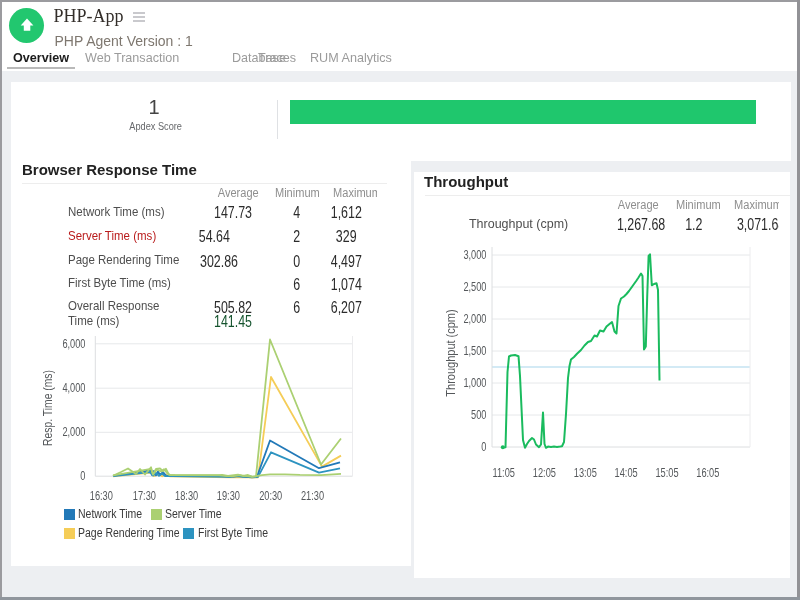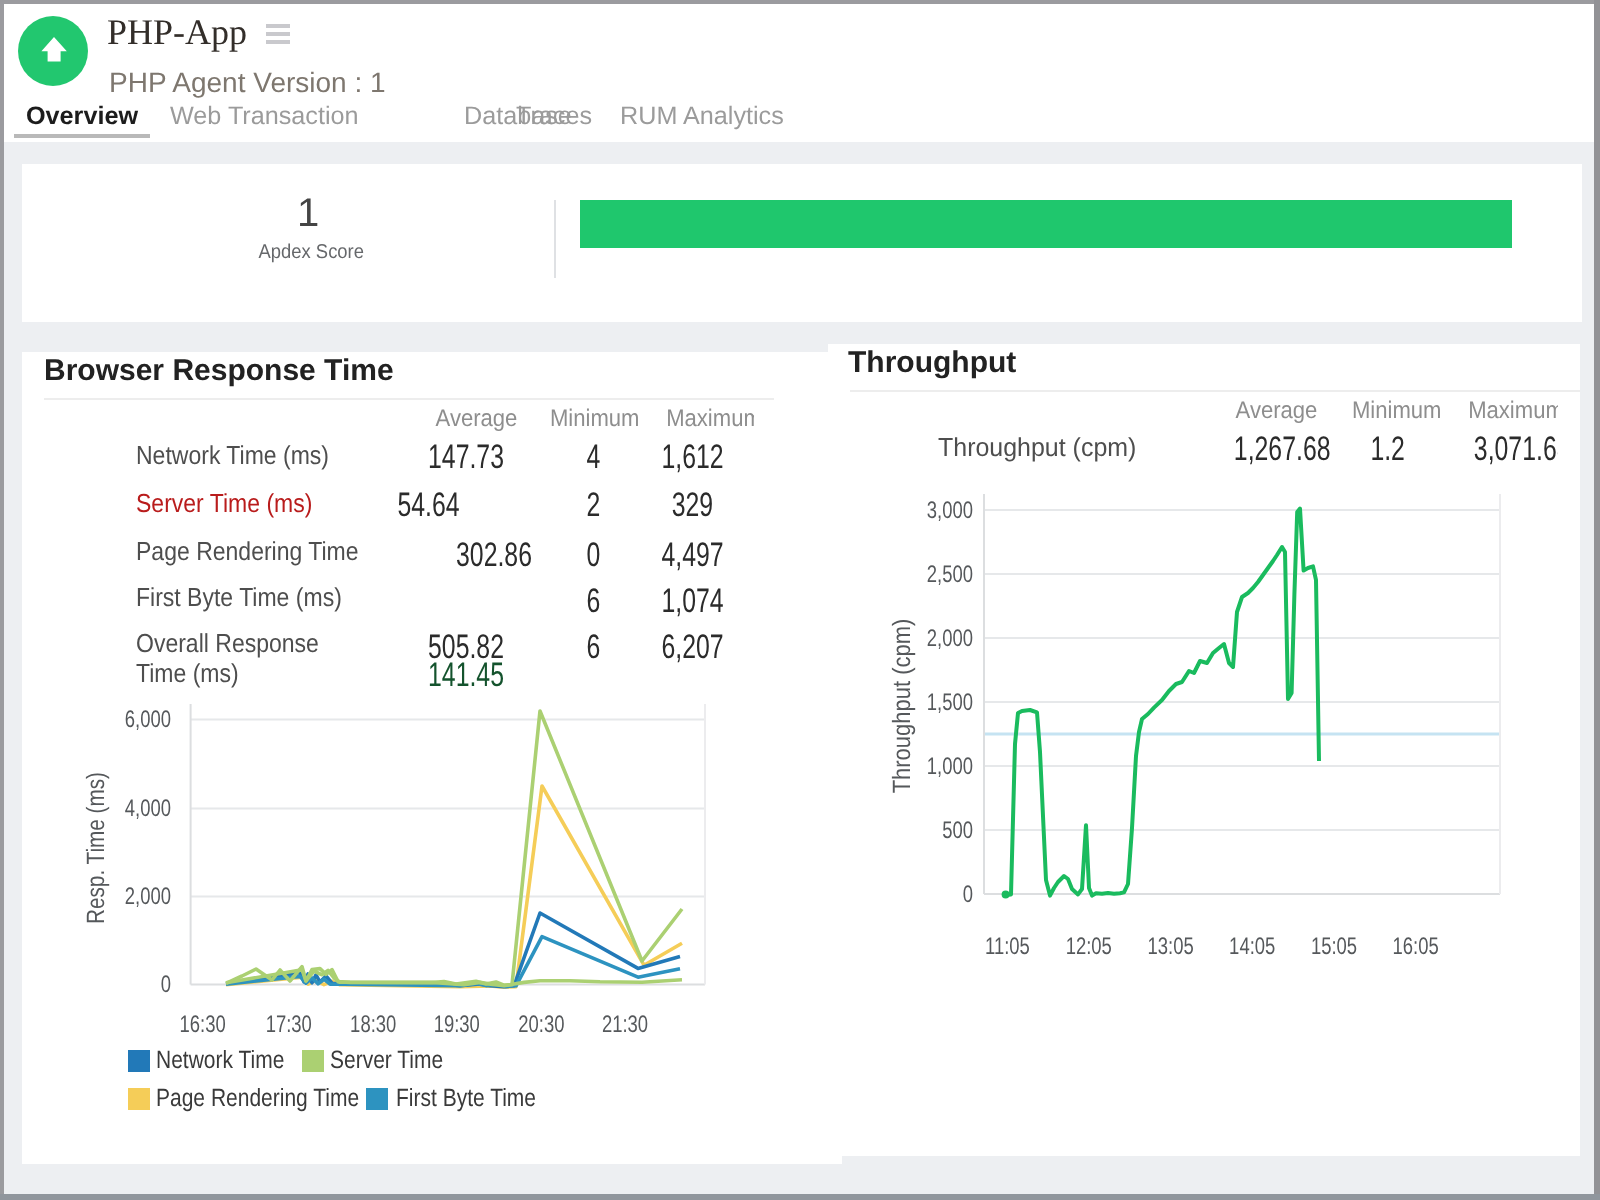--- a/index.html
+++ b/index.html
@@ -2,21 +2,21 @@
 <html><head>
 <meta charset="utf-8">
 <style>
 html,body{margin:0;padding:0;}
 body{width:800px;height:600px;position:relative;font-family:"Liberation Sans",sans-serif;background:#fff;overflow:hidden;}
 #frame{position:absolute;left:0;top:0;width:800px;height:600px;background:#fff;}
 .bord{position:absolute;background:#9b9b9f;}
 #graybg{position:absolute;left:2px;top:71px;width:795px;height:526px;background:#edeff2;}
 .card{position:absolute;background:#fff;overflow:hidden;}
 #cardA{left:11px;top:82px;width:780px;height:79px;}
-#cardB{left:11px;top:176px;width:400px;height:406px;padding-left:10px;}
+#cardB{left:11px;top:160px;width:400px;height:406px;}
 #cardC{left:414px;top:172px;width:376px;height:406px;}
 .abs{position:absolute;white-space:nowrap;}
 .cx{display:inline-block;transform-origin:0 50%;}
 .ctr{transform-origin:50% 50%;}
 </style>
 </head>
 <body>
 <div id="frame">
   <div class="bord" style="left:0;top:0;width:800px;height:2px;"></div>
   <div class="bord" style="left:0;top:0;width:2px;height:600px;"></div>
@@ -63,21 +63,21 @@
       <div class="abs" style="left:56.5px;top:115.3px;font-size:13px;color:#4e4e4e;"><span class="cx" style="transform:scaleX(.885);">First Byte Time (ms)</span></div>
       <div class="abs" style="left:56.5px;top:138.3px;font-size:13px;color:#4e4e4e;"><span class="cx" style="transform:scaleX(.885);">Overall Response</span></div>
       <div class="abs" style="left:56.5px;top:152.8px;font-size:13px;color:#4e4e4e;"><span class="cx" style="transform:scaleX(.885);">Time (ms)</span></div>
 
       <div class="abs" style="left:181.5px;top:42.8px;width:80px;text-align:center;font-size:17px;color:#2b2b2b;"><span class="cx ctr" style="transform:scaleX(.73);">147.73</span></div>
       <div class="abs" style="left:246px;top:42.8px;width:80px;text-align:center;font-size:17px;color:#2b2b2b;"><span class="cx ctr" style="transform:scaleX(.73);">4</span></div>
       <div class="abs" style="left:295px;top:42.8px;width:80px;text-align:center;font-size:17px;color:#2b2b2b;"><span class="cx ctr" style="transform:scaleX(.73);">1,612</span></div>
       <div class="abs" style="left:181.5px;top:67.2px;width:80px;font-size:17px;color:#2b2b2b;"><span class="cx ctr" style="transform:scaleX(.73);">54.64</span></div>
       <div class="abs" style="left:246px;top:67.2px;width:80px;text-align:center;font-size:17px;color:#2b2b2b;"><span class="cx ctr" style="transform:scaleX(.73);">2</span></div>
       <div class="abs" style="left:295px;top:67.2px;width:80px;text-align:center;font-size:17px;color:#2b2b2b;"><span class="cx ctr" style="transform:scaleX(.73);">329</span></div>
-      <div class="abs" style="left:181.5px;top:91.6px;width:80px;text-align:right;font-size:17px;color:#2b2b2b;text-decoration:underline;"><span class="cx ctr" style="transform:scaleX(.73);">302.86</span></div>
+      <div class="abs" style="left:181.5px;top:91.6px;width:80px;text-align:left;font-size:17px;color:#2b2b2b;text-decoration:underline;"><span class="cx ctr" style="transform:scaleX(.73);">302.86</span></div>
       <div class="abs" style="left:246px;top:91.6px;width:80px;text-align:center;font-size:17px;color:#2b2b2b;"><span class="cx ctr" style="transform:scaleX(.73);">0</span></div>
       <div class="abs" style="left:295px;top:91.6px;width:80px;text-align:center;font-size:17px;color:#2b2b2b;"><span class="cx ctr" style="transform:scaleX(.73);">4,497</span></div>
       <div class="abs" style="left:181.5px;top:114.6px;width:80px;text-align:center;font-size:17px;color:#14532d;margin-top:37px;"><span class="cx ctr" style="transform:scaleX(.73);">141.45</span></div>
       <div class="abs" style="left:246px;top:114.6px;width:80px;text-align:center;font-size:17px;color:#2b2b2b;"><span class="cx ctr" style="transform:scaleX(.73);">6</span></div>
       <div class="abs" style="left:295px;top:114.6px;width:80px;text-align:center;font-size:17px;color:#2b2b2b;"><span class="cx ctr" style="transform:scaleX(.73);">1,074</span></div>
       <div class="abs" style="left:181.5px;top:137.6px;width:80px;text-align:center;font-size:17px;color:#2b2b2b;"><span class="cx ctr" style="transform:scaleX(.73);">505.82</span></div>
       <div class="abs" style="left:246px;top:137.6px;width:80px;text-align:center;font-size:17px;color:#2b2b2b;"><span class="cx ctr" style="transform:scaleX(.73);">6</span></div>
       <div class="abs" style="left:295px;top:137.6px;width:80px;text-align:center;font-size:17px;color:#2b2b2b;"><span class="cx ctr" style="transform:scaleX(.73);">6,207</span></div>
     </div>
 

